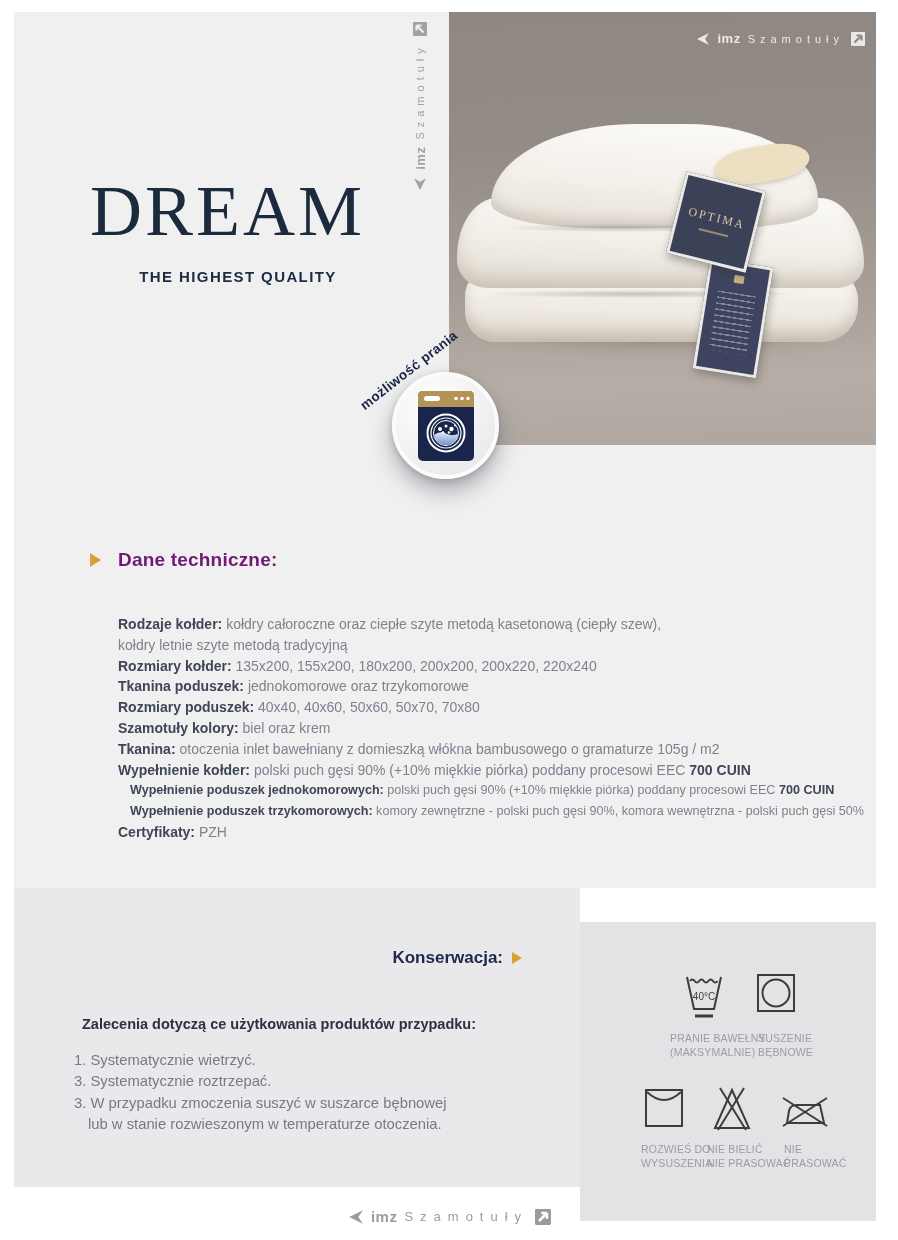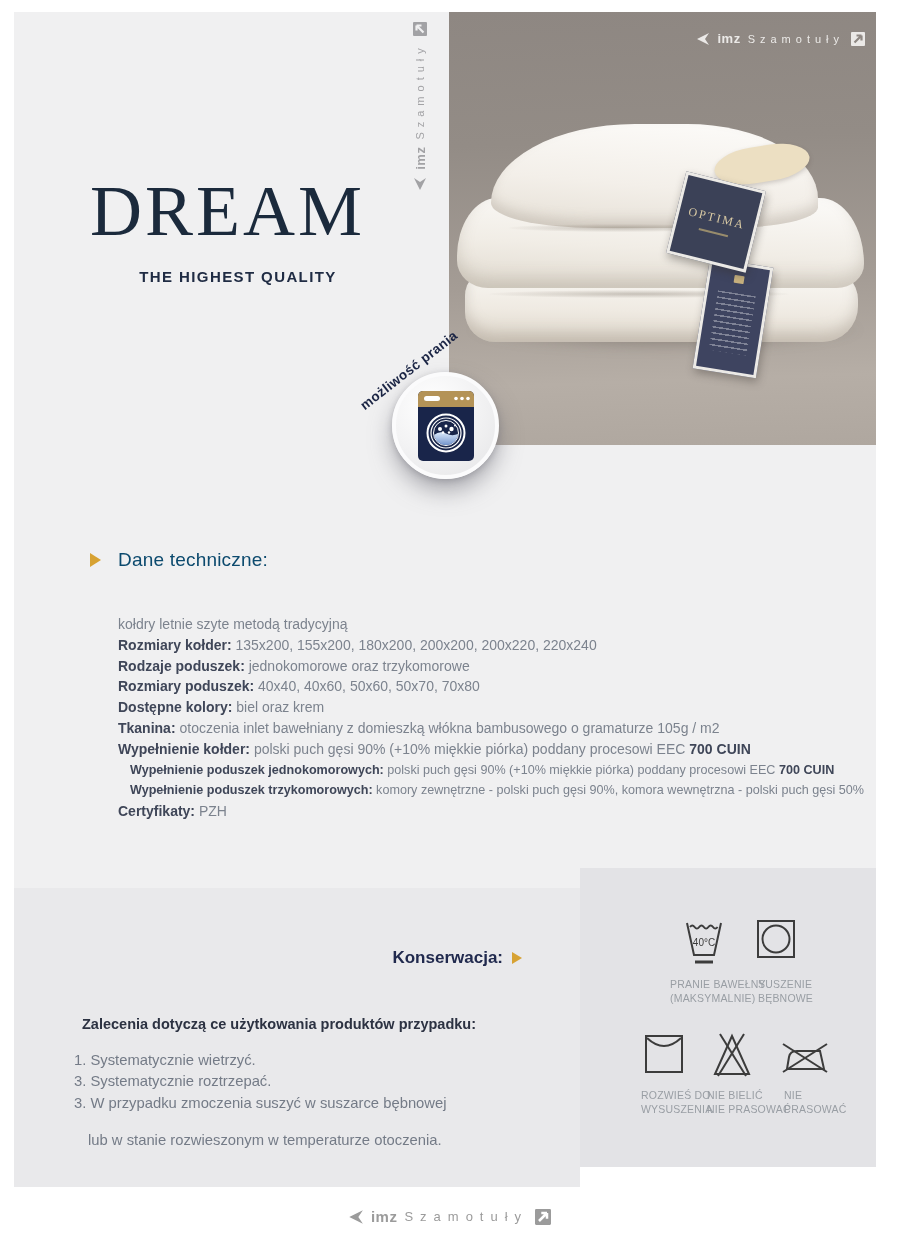--- a/index.html
+++ b/index.html
@@ -10,21 +10,21 @@
     font-family:"Liberation Sans", sans-serif;
   }
   .abs { position:absolute; }
 
   
   .hero-left  { left:14px;  top:12px;  width:435px; height:433px; background:#f0f0f1; }
   .photo      { left:449px; top:12px;  width:427px; height:433px; overflow:hidden;
                 background:linear-gradient(178deg,#8e8782 0%,#938c86 30%,#a49c95 62%,#b6aea6 84%,#afa79f 100%); }
   .tech-panel { left:14px;  top:445px; width:862px; height:443px; background:#f0f0f1; }
   .care-left  { left:14px;  top:888px; width:566px; height:299px; background:#e9e9eb; }
-  .care-right { left:580px; top:868px; width:296px; height:299px; background:#e3e3e6; }
+  .care-right { left:580px; top:922px; width:296px; height:299px; background:#e3e3e6; }
 
   
   .logo { display:inline-flex; align-items:center; gap:7px; white-space:nowrap; }
   .logo-prefix { font-weight:bold; font-size:13px; letter-spacing:.5px; }
   .logo-name { font-size:11px; letter-spacing:5px; }
   .logo svg { display:block; }
   .logo-white  { color:#f3f2f0; --knock:#8f8883; opacity:.92; }
   .logo-gray   { color:#a2a2a5; --knock:#f0f0f1; }
   .logo-footer { color:#9b9b9b; --knock:#ffffff; }
   .logo-footer .logo-prefix { font-size:15px; }
@@ -84,33 +84,33 @@
     box-shadow:0 12px 22px rgba(105,105,115,.5), 0 2px 6px rgba(105,105,115,.35);
     display:flex; align-items:center; justify-content:center; z-index:5; }
   .badge-label { left:366px; top:398px; height:14px; transform:rotate(-38deg);
     transform-origin:0 100%; font-size:13.5px; font-weight:bold; letter-spacing:.4px;
     color:#1a2444; z-index:6; white-space:nowrap; }
 
   
   .tech-head-row { left:76px; top:104px; display:flex; align-items:center; gap:17px; }
   .tri { width:0; height:0; border-style:solid; }
   .tri-right { border-width:7px 0 7px 11px; border-color:transparent transparent transparent #d7a233; }
-  .tech-heading { font-size:19px; font-weight:normal; color:#0c4a6e; letter-spacing:.2px; }
+  .tech-heading { font-size:19px; font-weight:bold; color:#701a75; letter-spacing:.2px; }
   .tech-rows { left:104px; top:169px; width:758px; }
   .trow { font-size:14px; line-height:20.8px; color:#7c838e; white-space:nowrap; }
   .trow b { color:#3f4658; }
   .trow.sm { font-size:12.6px;margin-left:12px; }
 
   
   .care-head-row { right:58px; top:60px; display:flex; align-items:center; gap:9px;justify-content:flex-end; }
   .care-heading { font-size:17px; font-weight:bold; color:#212a4e; }
   .tri-sm { border-width:6px 0 6px 10px; border-color:transparent transparent transparent #d7a233; }
   .advice-title { left:68px; top:128px; font-size:14.5px; font-weight:bold; color:#2c3242; }
   .advice-list { left:60px; top:162px; font-size:14.8px; line-height:21.3px; color:#747b87; }
-  .advice-line.indent { padding-left:14px;margin-top:16px; }
+  .advice-line.indent { padding-left:14px; }
 
   
   .care-ico { stroke:#3c3c3c; fill:none; stroke-width:2; }
   .care-ico text { stroke:none; fill:#3c3c3c; font-family:"Liberation Sans", sans-serif; font-size:10px; }
   .care-label { position:absolute; font-size:10.5px; line-height:13.5px; color:#999ea4; letter-spacing:.2px; }
   .care-label span { display:block; }
 
   
 </style>
 </head>
@@ -170,25 +170,26 @@
     </div>
   </div>
 
   <div class="abs tech-panel">
     <div class="abs tech-head-row">
       <span class="tri tri-right"></span>
       <span class="tech-heading">Dane techniczne:</span>
     </div>
 
     <div class="abs tech-rows">
+      <div class="trow"><b>Rodzaje kołder:</b><span> kołdry całoroczne oraz ciepłe szyte metodą kasetonową (ciepły szew),</span></div>
       <div class="trow"><b></b><span>kołdry letnie szyte metodą tradycyjną</span></div>
       <div class="trow"><b>Rozmiary kołder:</b><span> 135x200, 155x200, 180x200, 200x200, 200x220, 220x240</span></div>
-      <div class="trow"><b>Rodzaje poduszek:</b><span> jednokomorowe oraz trzykomorowe</span></div>
+      <div class="trow"><b>Tkanina poduszek:</b><span> jednokomorowe oraz trzykomorowe</span></div>
       <div class="trow"><b>Rozmiary poduszek:</b><span> 40x40, 40x60, 50x60, 50x70, 70x80</span></div>
-      <div class="trow"><b>Dostępne kolory:</b><span> biel oraz krem</span></div>
+      <div class="trow"><b>Szamotuły kolory:</b><span> biel oraz krem</span></div>
       <div class="trow"><b>Tkanina:</b><span> otoczenia inlet bawełniany z domieszką włókna bambusowego o gramaturze 105g / m2</span></div>
       <div class="trow"><b>Wypełnienie kołder:</b><span> polski puch gęsi 90% (+10% miękkie piórka) poddany procesowi EEC </span><b>700 CUIN</b></div>
       <div class="trow sm"><b>Wypełnienie poduszek jednokomorowych:</b><span> polski puch gęsi 90% (+10% miękkie piórka) poddany procesowi EEC </span><b>700 CUIN</b></div>
       <div class="trow sm"><b>Wypełnienie poduszek trzykomorowych:</b><span> komory zewnętrzne - polski puch gęsi 90%, komora wewnętrzna - polski puch gęsi 50%</span></div>
       <div class="trow"><b>Certyfikaty:</b><span> PZH</span></div>
     </div>
   </div>
 
   <div class="abs badge-circle">
     <svg width="56" height="70" viewBox="0 0 56 70">

